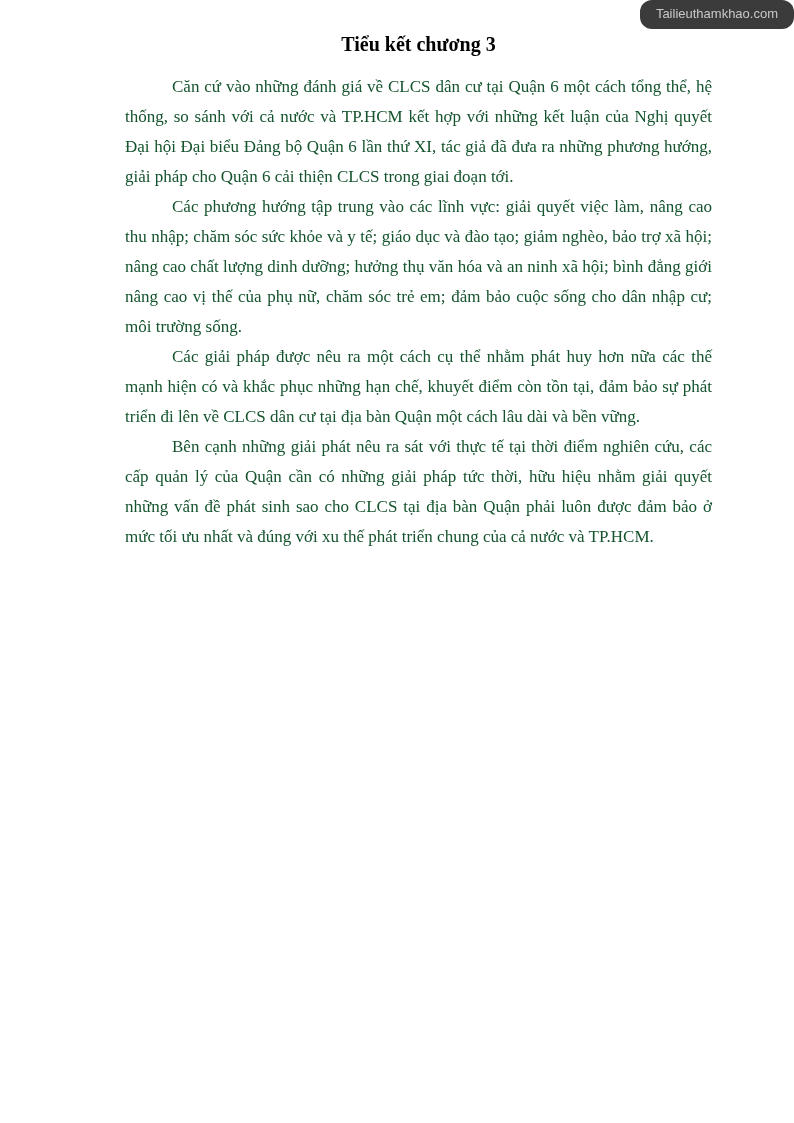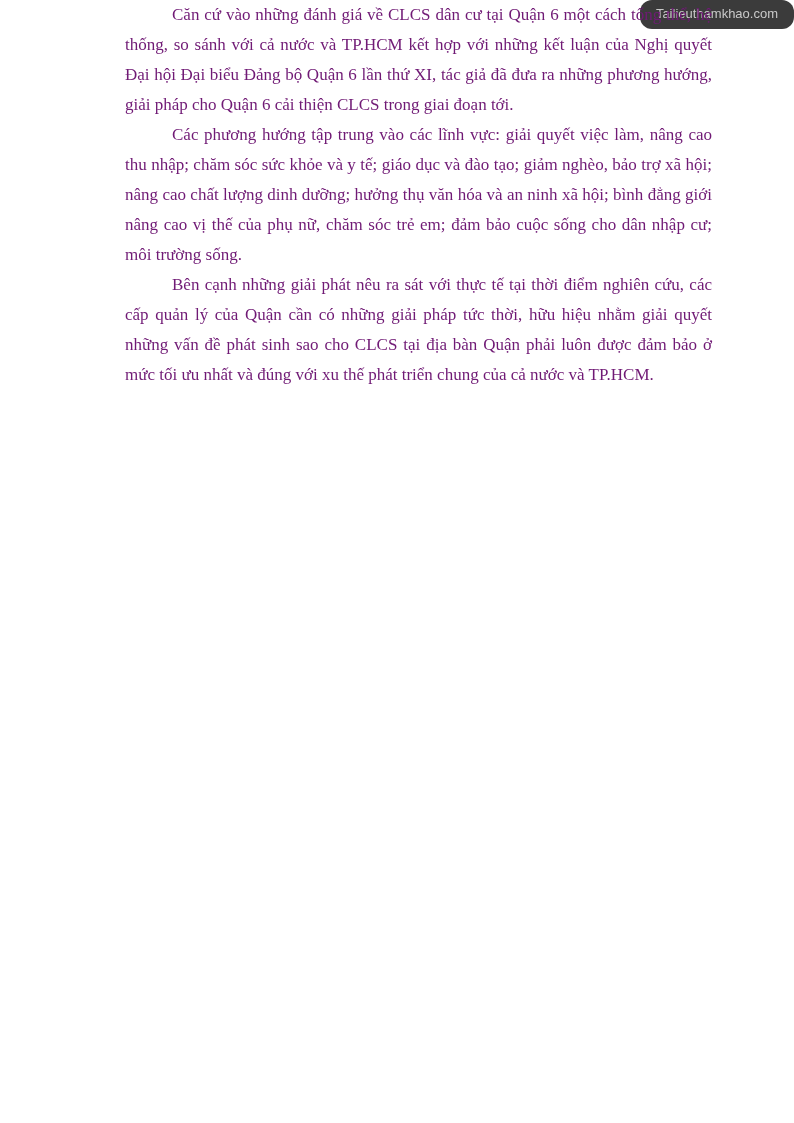--- a/index.html
+++ b/index.html
@@ -46,38 +46,40 @@
     text-align: center;
     font-size: 20px;
     font-weight: bold;
     color: #000000;
   }
   .para {
     font-size: 17px;
     line-height: 30px;
     text-align: justify;
     text-indent: 47px;
-    color: #701a75;
+    color: #14532d;
   }
 </style>
 </head>
 <body>
 
 <div class="page">
 
   <div class="watermark">
     <span>Tailieuthamkhao.com</span>
   </div>
 
   <div class="content">
 
 
+    <h1 class="title">Tiểu kết chương 3</h1>
 
     <p class="para">Căn cứ vào những đánh giá về CLCS dân cư tại Quận 6 một cách tổng thể, hệ thống, so sánh với cả nước và TP.HCM kết hợp với những kết luận của Nghị quyết Đại hội Đại biểu Đảng bộ Quận 6 lần thứ XI, tác giả đã đưa ra những phương hướng, giải pháp cho Quận 6 cải thiện CLCS trong giai đoạn tới.</p>
 
     <p class="para">Các phương hướng tập trung vào các lĩnh vực: giải quyết việc làm, nâng cao thu nhập; chăm sóc sức khỏe và y tế; giáo dục và đào tạo; giảm nghèo, bảo trợ xã hội; nâng cao chất lượng dinh dưỡng; hưởng thụ văn hóa và an ninh xã hội; bình đẳng giới nâng cao vị thế của phụ nữ, chăm sóc trẻ em; đảm bảo cuộc sống cho dân nhập cư; môi trường sống.</p>
 
+    <p class="para">Các giải pháp được nêu ra một cách cụ thể nhằm phát huy hơn nữa các thế mạnh hiện có và khắc phục những hạn chế, khuyết điểm còn tồn tại, đảm bảo sự phát triển đi lên về CLCS dân cư tại địa bàn Quận một cách lâu dài và bền vững.</p>
 
     <p class="para">Bên cạnh những giải phát nêu ra sát với thực tế tại thời điểm nghiên cứu, các cấp quản lý của Quận cần có những giải pháp tức thời, hữu hiệu nhằm giải quyết những vấn đề phát sinh sao cho CLCS tại địa bàn Quận phải luôn được đảm bảo ở mức tối ưu nhất và đúng với xu thế phát triển chung của cả nước và TP.HCM.</p>
 
   </div>
 
 </div>
 
 </body></html>

